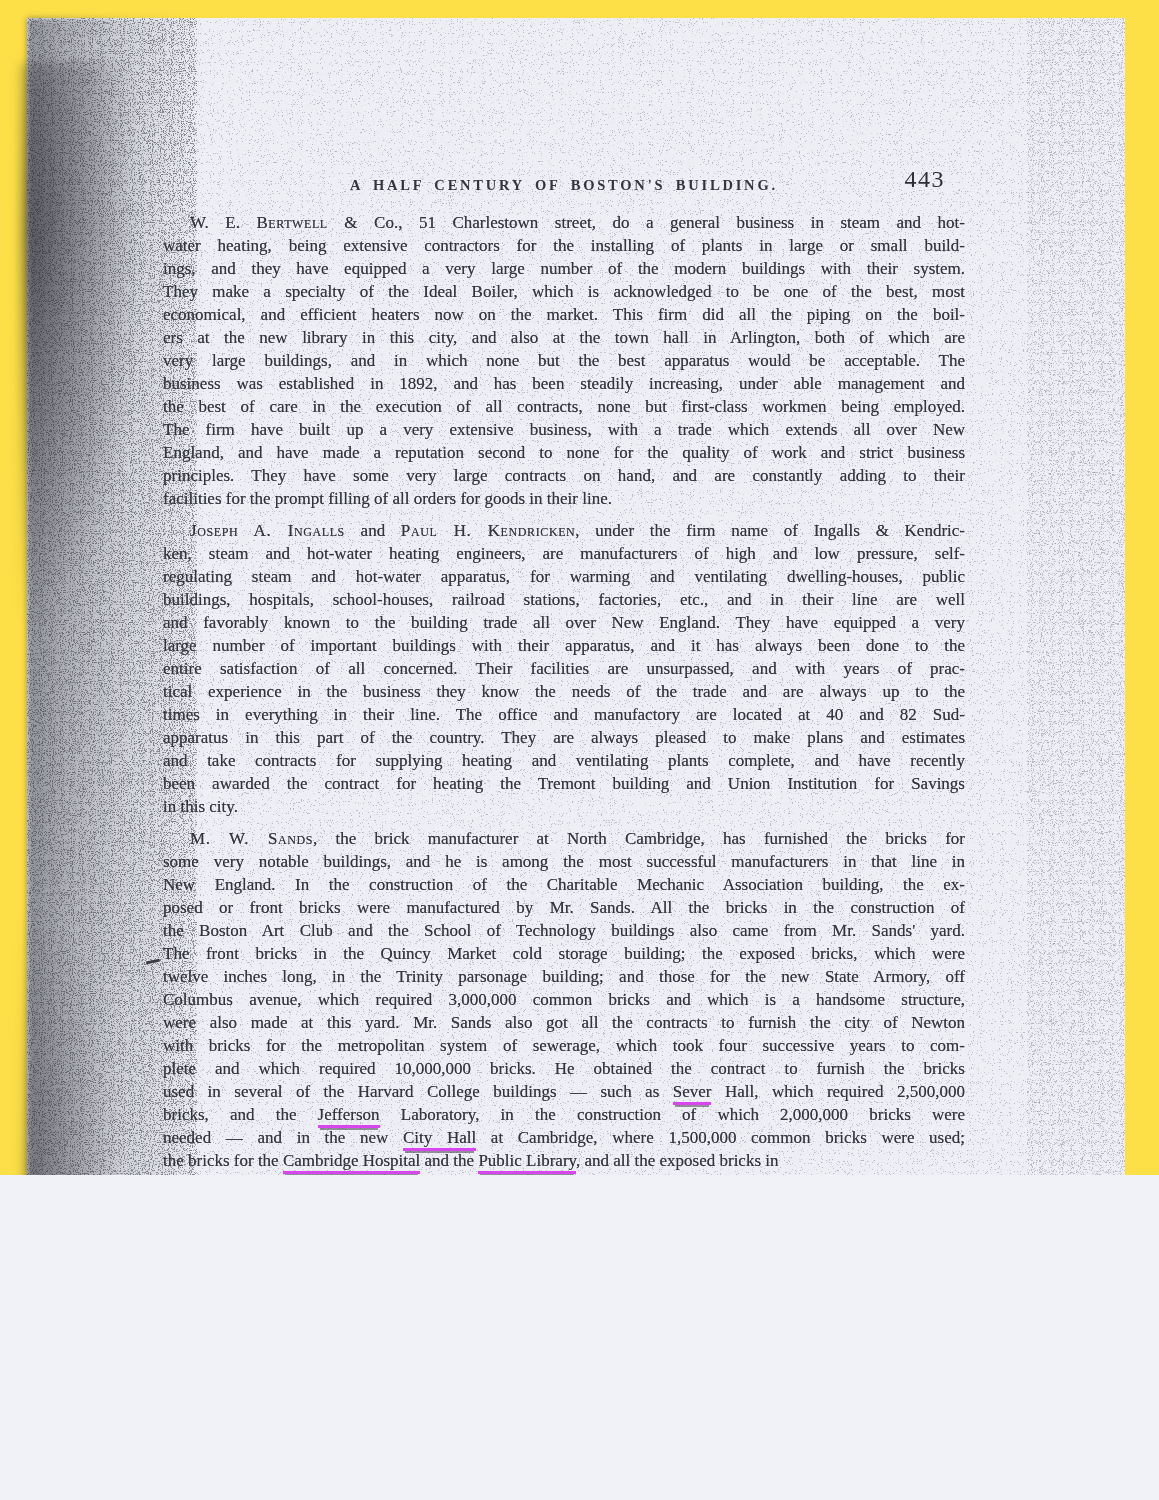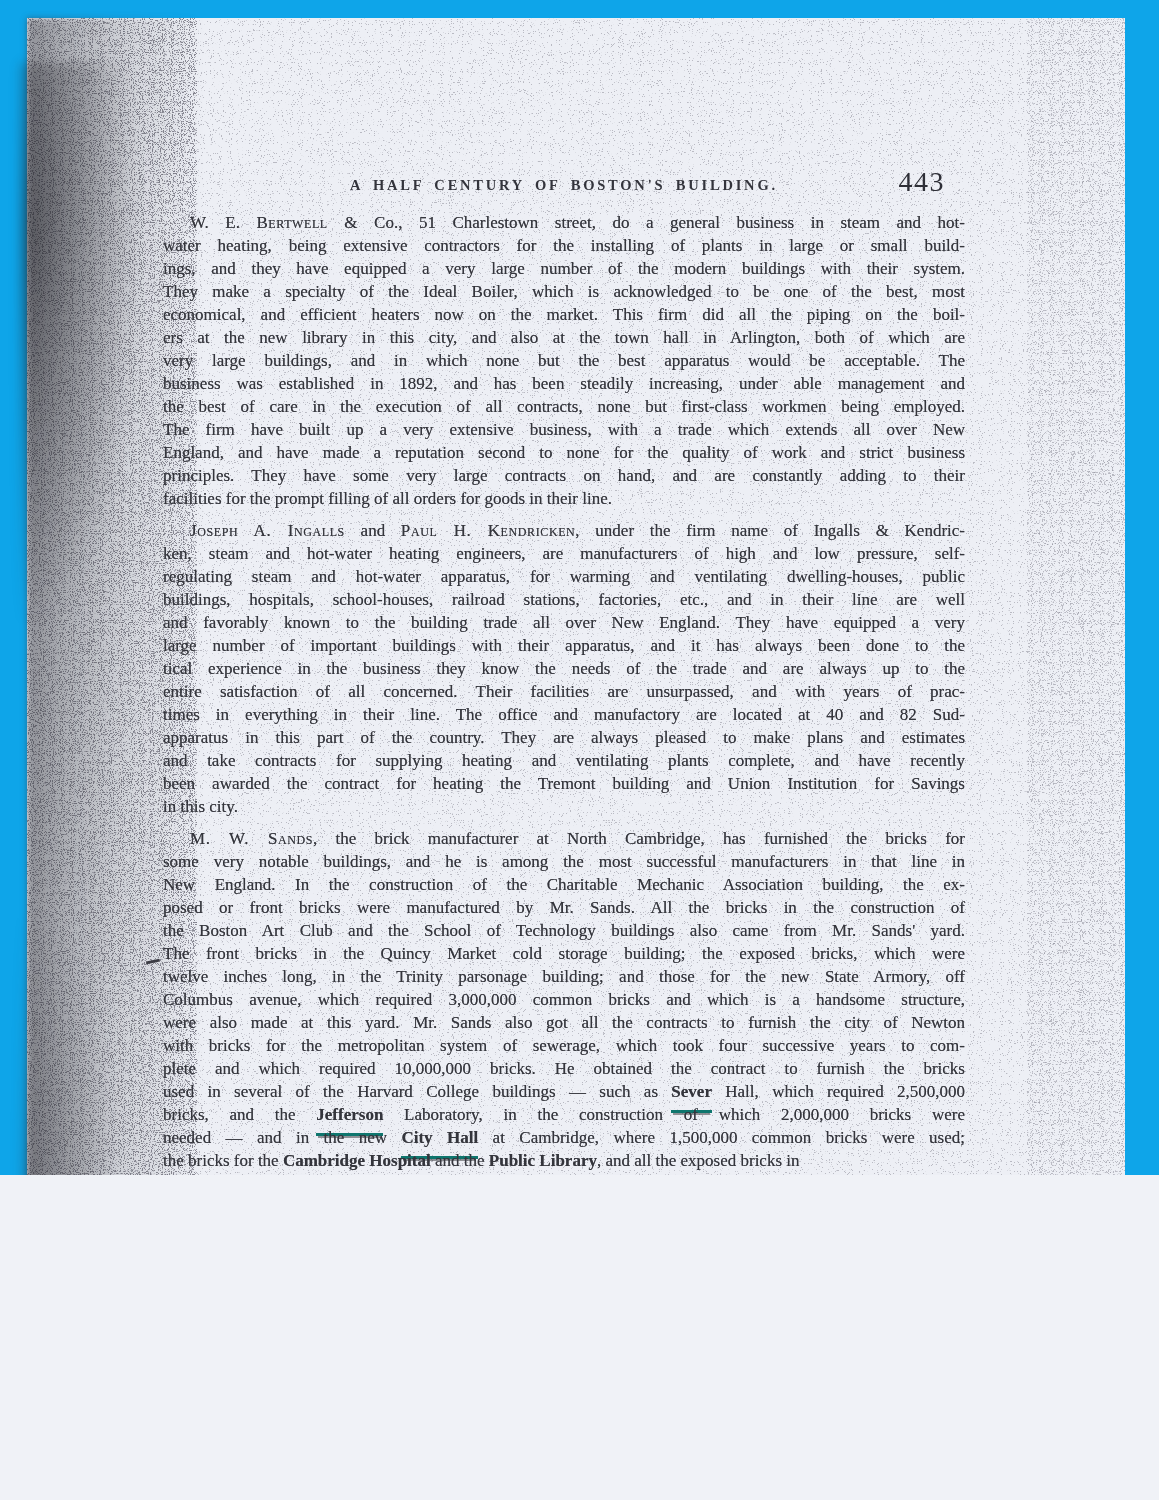--- a/index.html
+++ b/index.html
@@ -1,18 +1,18 @@
 <!DOCTYPE html>
 <html><head>
 <meta charset="utf-8">
 <style>
   html,body { margin:0; padding:0; background:#f0f2f7; }
   .stage {
     position:relative; width:1159px; height:1175px;
-    background:#0ea5e9; overflow:hidden;
+    background:#fde047; overflow:hidden;
     font-family:"Liberation Serif", serif;
   }
   
   .scan-area {
     position:absolute; left:27px; top:18px; width:1098px; height:1453px;
     background:#edeff5;
   }
   .noise-svg { position:absolute; left:27px; top:18px; pointer-events:none; }
   .edge-smudge {
     position:absolute; left:27px; top:18px; width:175px; height:1453px;
@@ -32,38 +32,37 @@
     filter:blur(5px);
   }
   
   .header { position:absolute; left:163px; top:176px; width:802px; text-align:center; }
   .running-title {
     font-size:14.5px; letter-spacing:2.8px; font-weight:bold; color:#33343c;
     word-spacing:4px;
   }
   .page-number {
     position:absolute; right:20px; top:-10px;
-    font-size:28px; letter-spacing:1.5px; color:#2e2f37;
+    font-size:24px; letter-spacing:1.5px; color:#2e2f37;
   }
   
   .body-text {
     position:absolute; left:163px; top:211px; width:802px;
     font-size:17px; line-height:23px; color:#34353c;
     text-shadow:0 0 0.5px rgba(52,53,60,0.65);
   }
   .para { margin:0 0 9px 0; }
   .line { text-align:justify; text-align-last:justify; height:23px; }
   .line.plast { text-align-last:left; }
   .line.pfirst { text-indent:27px; }
   .sc { font-variant:small-caps; letter-spacing:0.6px; }
   .u {
-    border-bottom:3px solid #0f766e;
+    border-bottom:3px solid #d946ef;
     box-shadow:0 4px 0 -2px rgba(29,29,34,0.45);
-    padding-bottom:9px;
-    font-weight:bold;
+    padding-bottom:1px;
   }
   
   .pen-tick {
     position:absolute; left:146px; top:960px; width:14px; height:3px;
     background:#3c3c44; border-radius:2px; transform:rotate(-12deg);
   }
   
   .citation {
     position:absolute; left:118px; top:1246px; width:880px;
     color:#141418; transform:rotate(-1.4deg); transform-origin:left top;
@@ -132,22 +131,22 @@
         <div class="line"><span>principles. They have some very large contracts on hand, and are constantly adding to their</span></div>
         <div class="line plast"><span>facilities for the prompt filling of all orders for goods in their line.</span></div>
       </div>
       <div class="para">
         <div class="line pfirst"><span class="sc">Joseph A. Ingalls</span><span> and </span><span class="sc">Paul H. Kendricken</span><span>, under the firm name of Ingalls &amp; Kendric-</span></div>
         <div class="line"><span>ken, steam and hot-water heating engineers, are manufacturers of high and low pressure, self-</span></div>
         <div class="line"><span>regulating steam and hot-water apparatus, for warming and ventilating dwelling-houses, public</span></div>
         <div class="line"><span>buildings, hospitals, school-houses, railroad stations, factories, etc., and in their line are well</span></div>
         <div class="line"><span>and favorably known to the building trade all over New England. They have equipped a very</span></div>
         <div class="line"><span>large number of important buildings with their apparatus, and it has always been done to the</span></div>
+        <div class="line"><span>entire satisfaction of all concerned. Their facilities are unsurpassed, and with years of prac-</span></div>
         <div class="line"><span>tical experience in the business they know the needs of the trade and are always up to the</span></div>
-        <div class="line"><span>entire satisfaction of all concerned. Their facilities are unsurpassed, and with years of prac-</span></div>
         <div class="line"><span>times in everything in their line. The office and manufactory are located at 40 and 82 Sud-</span></div>
         <div class="line"><span>apparatus in this part of the country. They are always pleased to make plans and estimates</span></div>
         <div class="line"><span>and take contracts for supplying heating and ventilating plants complete, and have recently</span></div>
         <div class="line"><span>been awarded the contract for heating the Tremont building and Union Institution for Savings</span></div>
         <div class="line plast"><span>in this city.</span></div>
       </div>
       <div class="para">
         <div class="line pfirst"><span class="sc">M. W. Sands</span><span>, the brick manufacturer at North Cambridge, has furnished the bricks for</span></div>
         <div class="line"><span>some very notable buildings, and he is among the most successful manufacturers in that line in</span></div>
         <div class="line"><span>New England. In the construction of the Charitable Mechanic Association building, the ex-</span></div>

